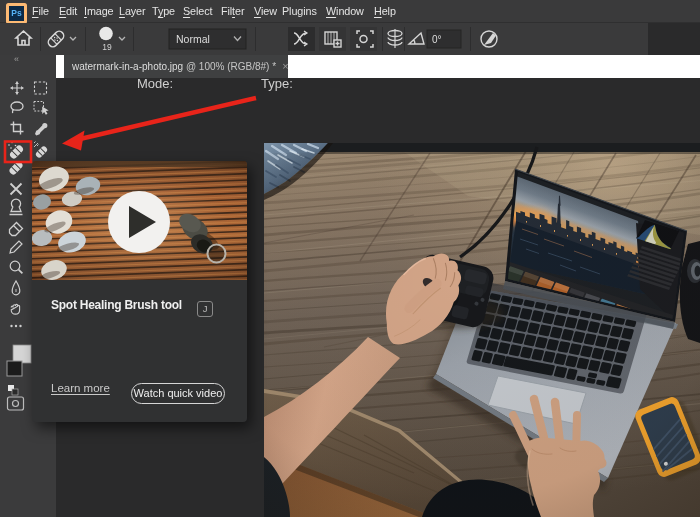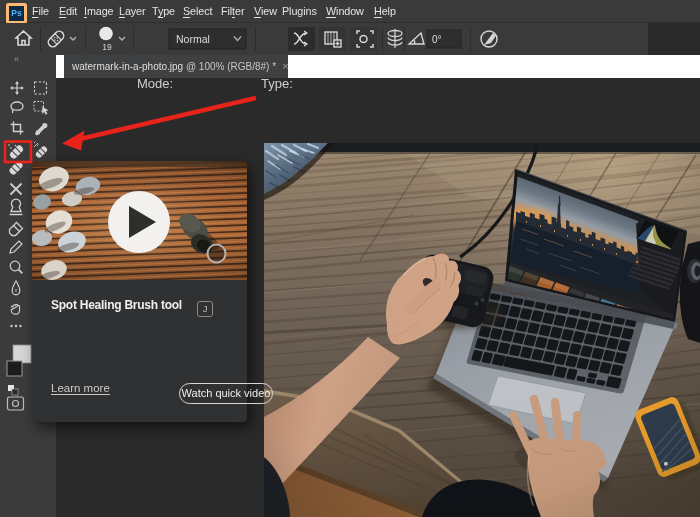--- a/index.html
+++ b/index.html
@@ -20,21 +20,21 @@
   #tab .dim{color:#c6c6c6;}
   #tab .x{color:#9a9a9a;margin-left:6px;font-size:11px;}
   
   #toolbar{left:0;top:55px;width:56px;height:462px;background:#3b3b3c;}
   
   #panel{left:32px;top:161px;width:215px;height:261px;background:#303132;border-radius:4px;box-shadow:4px 6px 14px rgba(0,0,0,0.55);}
   #panel .title{position:absolute;left:19px;top:137px;font-size:12px;font-weight:bold;color:#efefef;letter-spacing:-0.25px;white-space:nowrap;}
   #panel .jkey{position:absolute;left:165px;top:140px;width:14px;height:14px;border:1px solid #8a8a8a;border-radius:3px;color:#bdbdbd;font-size:9.5px;text-align:center;line-height:14px;}
   #panel .body{position:absolute;left:19px;top:172px;font-size:11.5px;color:#c9c9c9;}
   #panel .learn{position:absolute;left:19px;top:188px;font-size:11.5px;color:#c9c9c9;text-decoration:underline;text-underline-offset:2px;margin-top:33px;}
-  #panel .btn{position:absolute;left:99px;top:222px;width:94px;height:21px;border:1.5px solid #d6d6d6;border-radius:11px;box-sizing:border-box;color:#efefef;font-size:11px;text-align:center;line-height:18px;margin-left:48px;}
+  #panel .btn{position:absolute;left:99px;top:222px;width:94px;height:21px;border:1.5px solid #d6d6d6;border-radius:11px;box-sizing:border-box;color:#efefef;font-size:11px;text-align:center;line-height:18px;}
 </style>
 </head>
 <body>
 
 <div id="menubar" class="abs">
   <div id="pslogo">Ps</div>
   <div class="mi" style="left:32px"><u>F</u>ile</div>
   <div class="mi" style="left:59px"><u>E</u>dit</div>
   <div class="mi" style="left:84px"><u>I</u>mage</div>
   <div class="mi" style="left:119px"><u>L</u>ayer</div>

